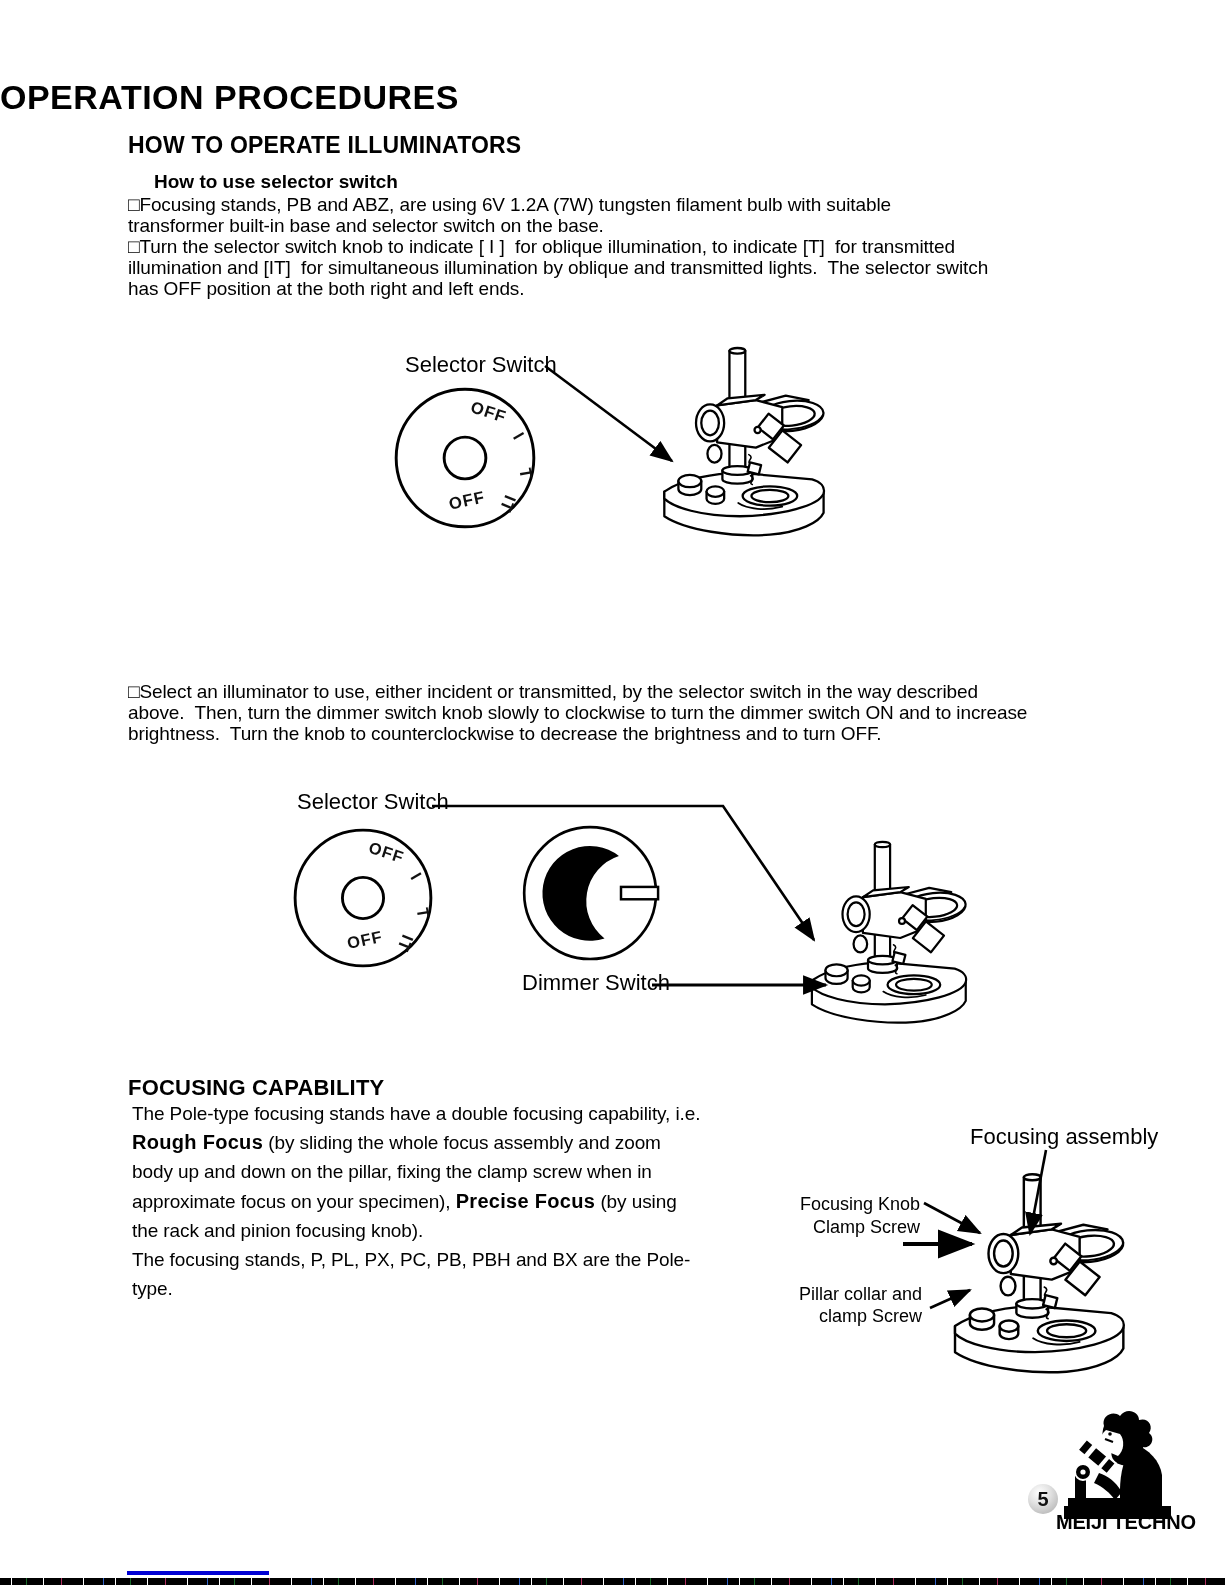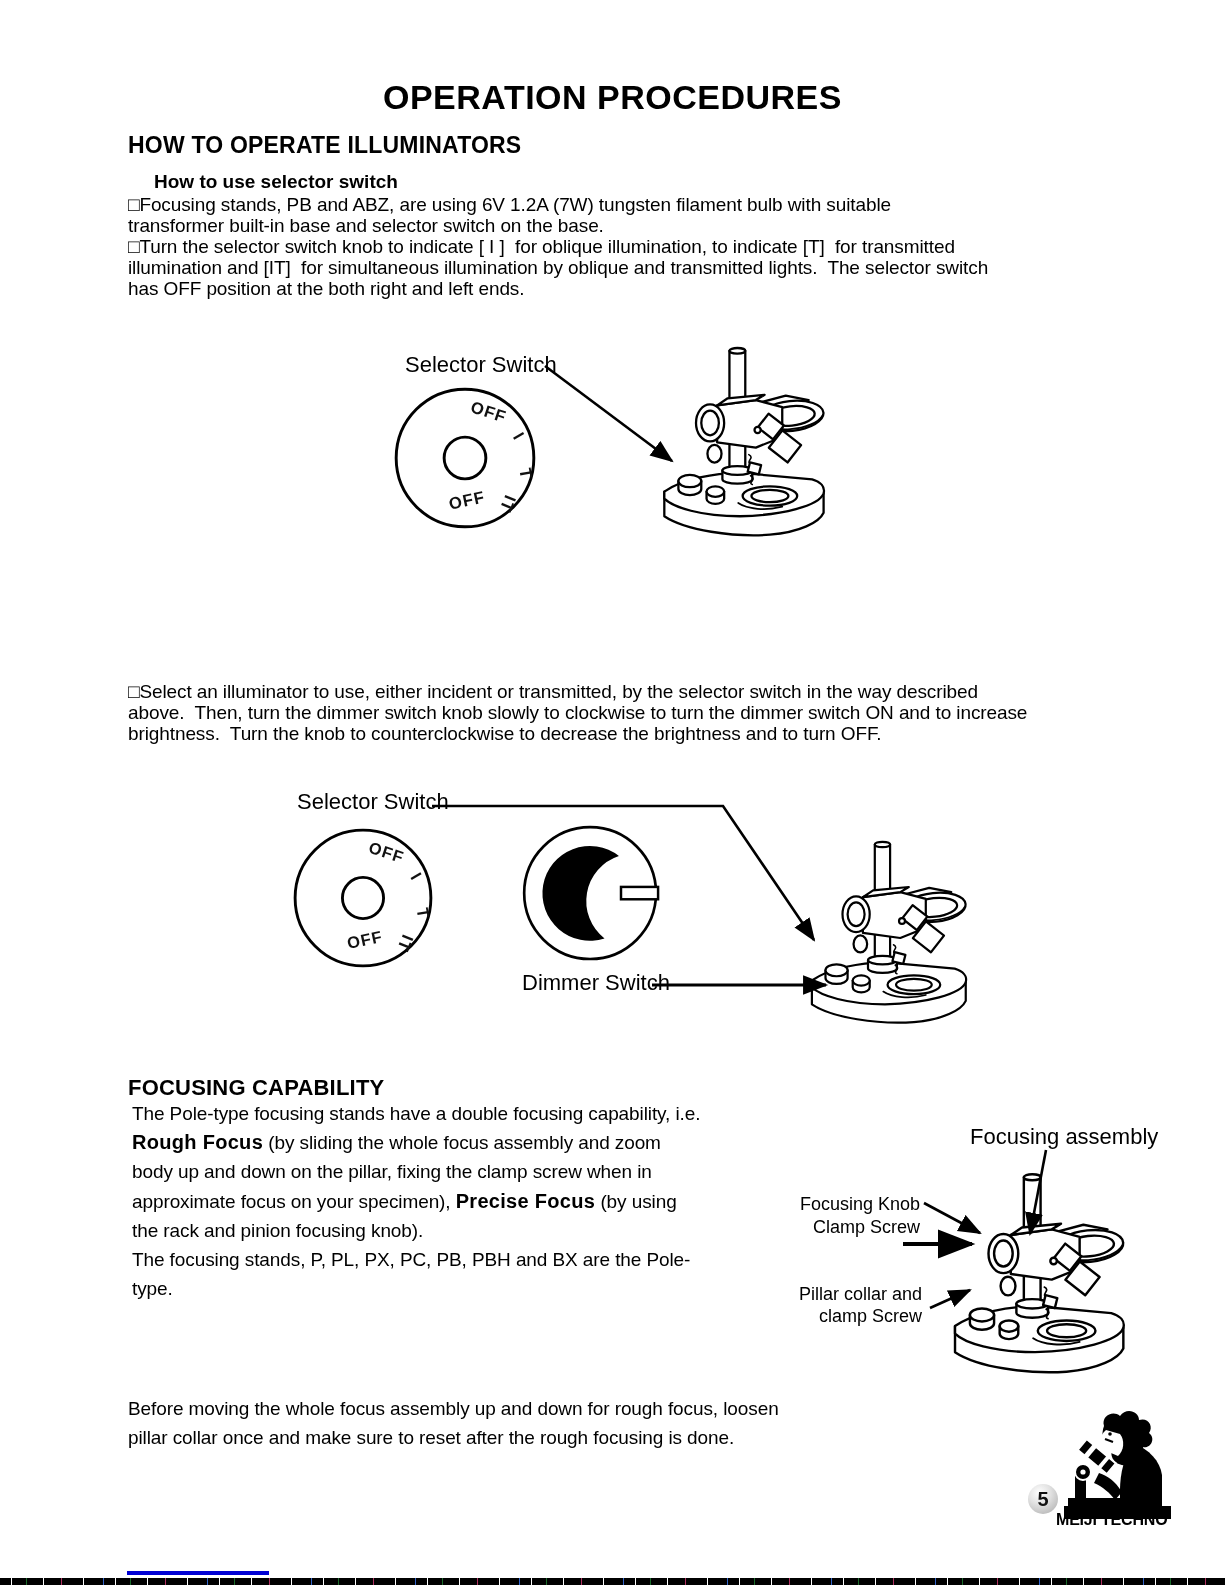--- a/index.html
+++ b/index.html
@@ -2,31 +2,31 @@
 <html><head>
 <meta charset="utf-8">
 <style>
   html,body{margin:0;padding:0;background:#e8e8e8;}
   .page{
     position:relative;width:1225px;height:1585px;background:#ffffff;
     font-family:"Liberation Sans", sans-serif;color:#000;overflow:hidden;
     margin:0 auto;
   }
   .abs{position:absolute;}
-  .h1{font-size:34px;font-weight:bold;text-align:center;width:100%;letter-spacing:0.5px;}
+  .h1{font-size:34px;font-weight:bold;width:100%;letter-spacing:0.5px;}
   .h2{font-size:23px;font-weight:bold;letter-spacing:0.2px;}
   .h3{font-size:19px;font-weight:bold;}
   .body-text{font-size:19px;line-height:21px;white-space:pre-wrap;letter-spacing:-0.1px;}
   .body-text.wide{width:1075px;}
   .focus-text{font-size:19px;line-height:29.2px;white-space:pre-wrap;width:670px;letter-spacing:-0.1px;}
   .focus-text b{font-size:20px;letter-spacing:0.3px;}
   .lbl{font-size:22px;font-weight:normal;white-space:pre;}
   .lbl-r{font-size:18px;font-weight:normal;text-align:right;line-height:23px;white-space:pre-line;}
   .overlay{position:absolute;left:0;top:0;}
-  .logo-text{font-size:16px;font-weight:bold;text-align:left;width:124px;letter-spacing:-0.2px;white-space:pre;}
+  .logo-text{font-size:20px;font-weight:bold;text-align:right;width:124px;letter-spacing:-0.2px;white-space:pre;}
   .page-num{
     width:30px;height:30px;border-radius:50%;
     background:radial-gradient(circle at 38% 30%, #ffffff 0%, #e2e2e2 40%, #a8a8a8 100%);
     display:flex;align-items:center;justify-content:center;
     font-size:20px;font-weight:bold;color:#111;
   }
   .blue-line{background:#0000d4;height:4px;width:142px;}
   .noise-strip{
     left:0;top:1578px;width:1225px;height:7px;
     background-image:repeating-linear-gradient(90deg,
@@ -170,22 +170,20 @@
 the rack and pinion focusing knob).
 The focusing stands, P, PL, PX, PC, PB, PBH and BX are the Pole-
 type.</span></div>
 
   <div class="abs lbl" style="left:970px;top:1124px;">Focusing assembly</div>
   <div class="abs lbl-r" style="left:770px;top:1193px;width:150px;">Focusing Knob
 Clamp Screw</div>
   <div class="abs lbl-r" style="left:770px;top:1283px;width:152px;line-height:22px;">Pillar collar and
 clamp Screw</div>
 
-  <div class="abs body-text" style="left:128px;top:1394px;line-height:29px;width:800px;">Before moving the whole focus assembly up and down for rough focus, loosen
-pillar collar once and make sure to reset after the rough focusing is done.</div>
 
   <div class="abs logo-text" style="left:1056px;top:1511px;">MEIJI TECHNO</div>
   <div class="abs page-num" style="left:1028px;top:1484px;">
       <span>5</span>
     </div>
 
   <div class="abs blue-line" style="left:127px;top:1571px;"></div>
   <div class="abs noise-strip"></div>
 
 </div>

